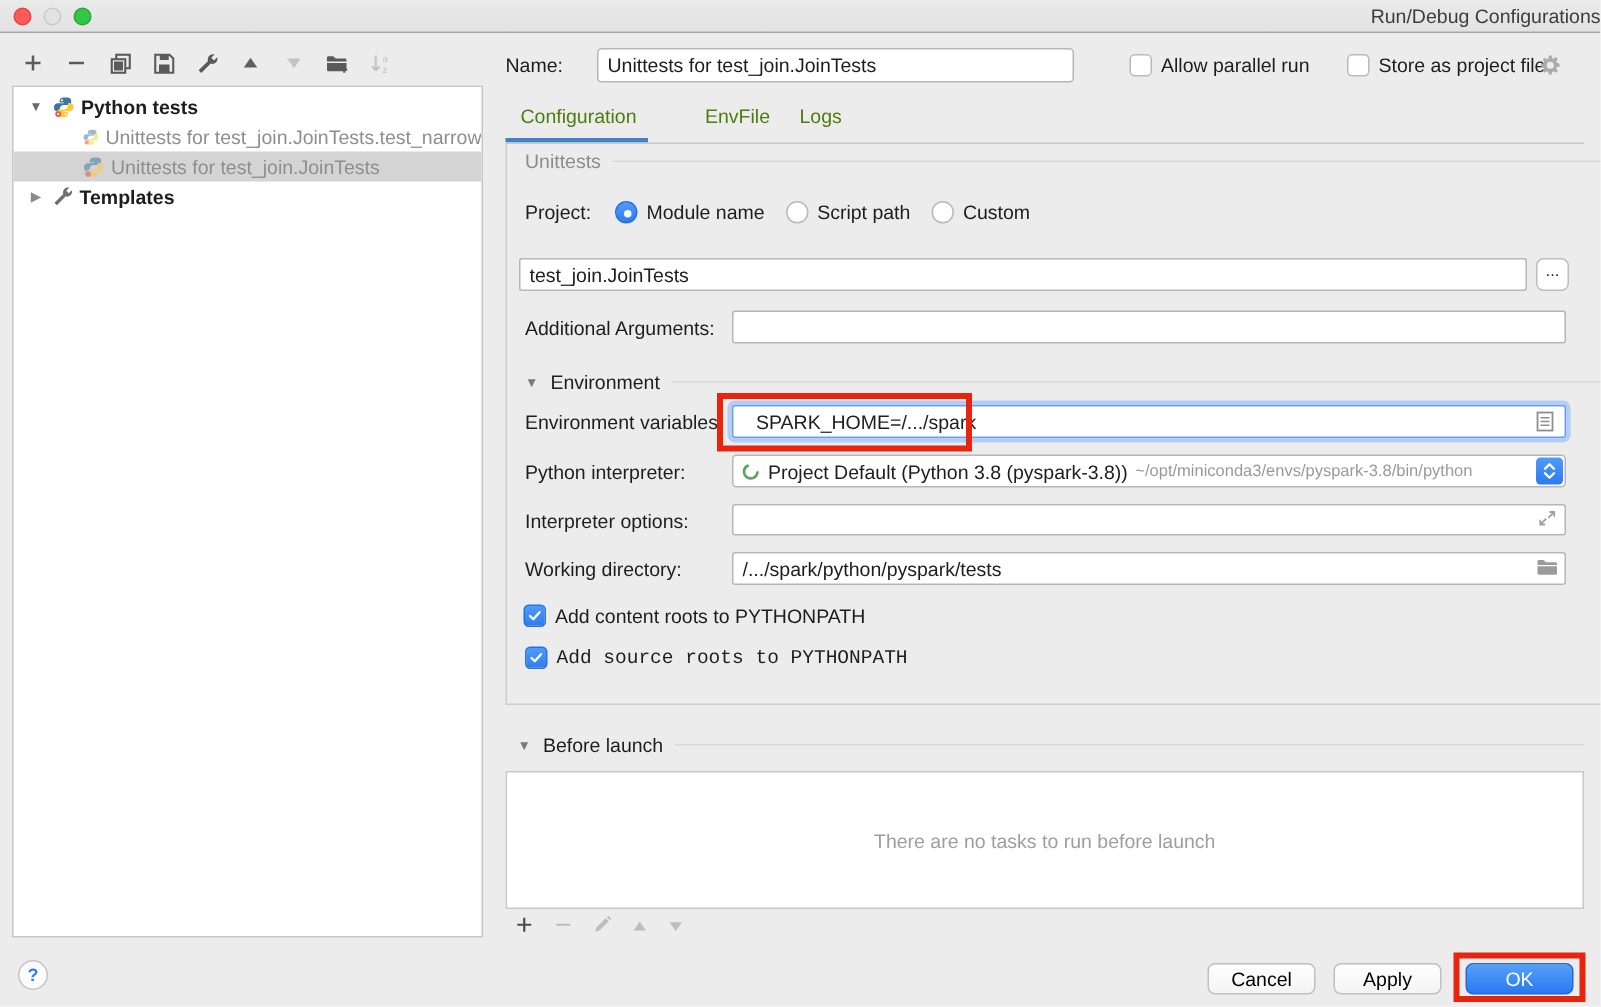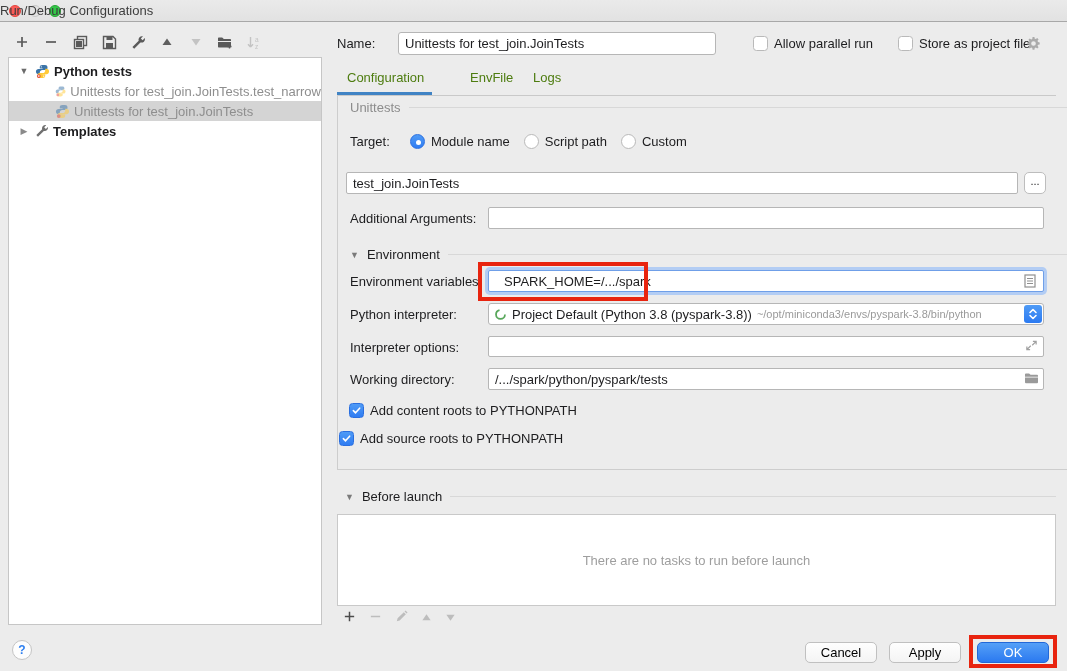--- a/index.html
+++ b/index.html
@@ -8,21 +8,21 @@
   #app { position:relative; width:1067px; height:671px; background:#ececec; overflow:hidden; }
 
   
   #titlebar { position:absolute; left:0; top:0; width:1067px; height:22px;
     background:linear-gradient(#eaeaea,#e2e2e2); border-bottom:1px solid #a8a8a8; }
   .tl { position:absolute; top:5px; width:12px; height:12px; border-radius:50%; }
   .tl.red   { left:9px;  background:#fc5b57; border:1px solid #e2463f; }
   .tl.yellow{ left:29px; background:#e2e2e2; border:1px solid #c9c9c9; }
   .tl.green { left:49px; background:#33c748; border:1px solid #2aa336; }
   #win-title { position:absolute; left:0; right:0; top:0; height:34px; line-height:21px;
-    text-align:left; color:#3d3d3d; font-size:13px; }
+    text-align:right; color:#3d3d3d; font-size:13px; }
 
   
   #left-toolbar { position:absolute; left:14px; top:31px; height:22px; display:flex; align-items:center; gap:13px; }
   #left-toolbar .tbi { width:16px; height:16px; display:flex; align-items:center; justify-content:center; }
 
   
   #tree { position:absolute; left:8px; top:57px; width:314px; height:568px;
     background:#fff; border:1px solid #c6c6c6; padding-top:3px; overflow:hidden; }
   .tree-row { height:20px; display:flex; align-items:center; gap:4px; white-space:nowrap; overflow:hidden; }
   .tree-row .caret { width:14px; text-align:center; font-size:9px; color:#6b6b6b; flex:0 0 14px; }
@@ -215,21 +215,21 @@
   <div id="tabstrip-border"></div>
 
   <div id="config-panel">
 
     <div class="section-row" style="top:5px;">
       <span style="color:#8c8c8c;">Unittests</span>
       <span class="section-line"></span>
     </div>
 
     <div id="target-row">
-      <span style="width:46px;">Target:</span>
+      <span style="width:46px;">Project:</span>
       <span class="radio-item">
         <span class="radio on"></span>
         <span>Module name</span>
       </span>
       <span class="radio-item">
         <span class="radio"></span>
         <span>Script path</span>
       </span>
       <span class="radio-item">
         <span class="radio"></span>
@@ -286,21 +286,21 @@
         </svg></span>
 
     <div class="chk-row" style="left:11px; top:308px;">
       <span class="chk checked">
         <svg width="11" height="11" viewBox="0 0 14 14">
             <path d="M3 7.2 5.8 10 11 4" stroke="#fff" stroke-width="2" fill="none" stroke-linecap="round" stroke-linejoin="round"></path>
           </svg>
         </span>
       <span>Add content roots to PYTHONPATH</span>
     </div>
-    <div class="chk-row" style="left:1px; top:336px;">
+    <div class="chk-row" style="left:12px; top:336px;font-family:Liberation Mono, monospace;">
       <span class="chk checked">
         <svg width="11" height="11" viewBox="0 0 14 14">
             <path d="M3 7.2 5.8 10 11 4" stroke="#fff" stroke-width="2" fill="none" stroke-linecap="round" stroke-linejoin="round"></path>
           </svg>
         </span>
       <span>Add source roots to PYTHONPATH</span>
     </div>
   </div>
 
   <div class="red-box" style="left:478px; top:262px; width:170px; height:39px;"></div>

